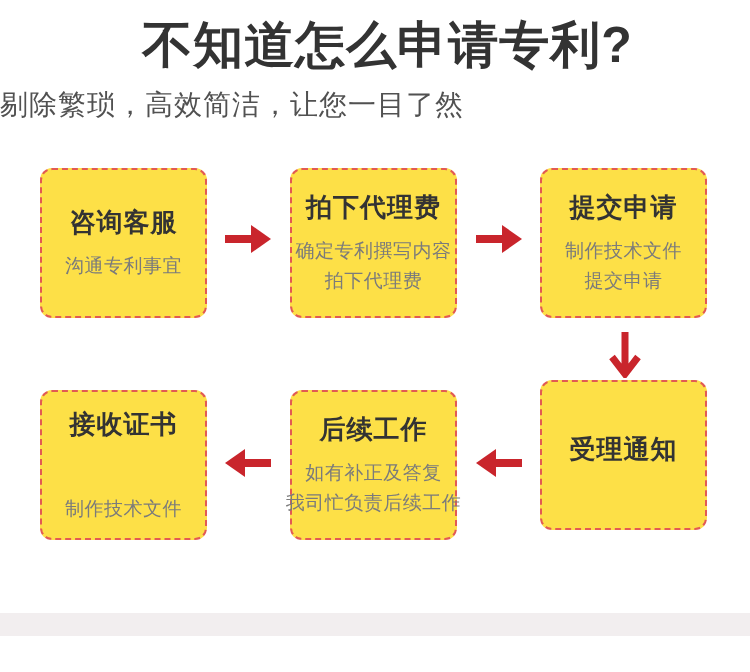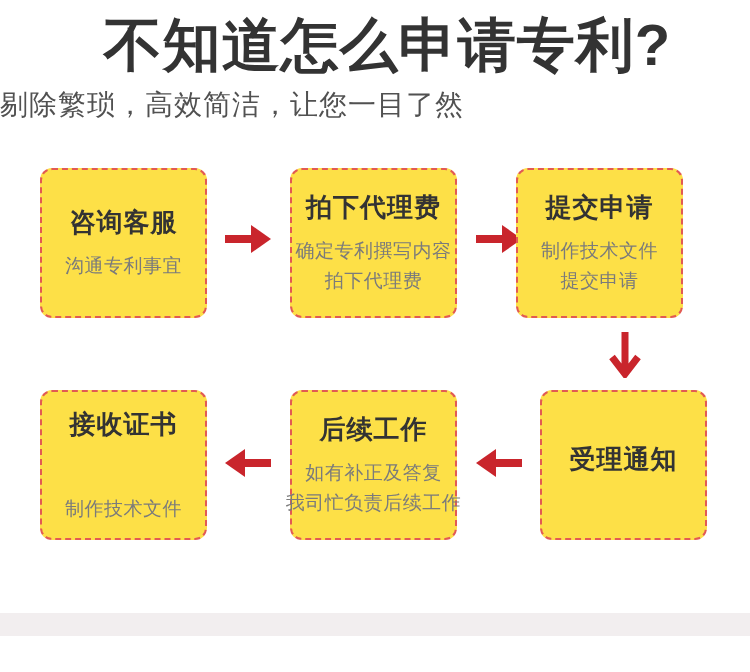--- a/index.html
+++ b/index.html
@@ -14,21 +14,21 @@
     height: 672px;
     background: #ffffff;
     overflow: hidden;
   }
   .main-title {
     position: absolute;
     top: 16px;
     left: 0;
     width: 750px;
     text-align: center;
-    font-size: 58px;
+    font-size: 50px;
     font-weight: 800;
     color: #333333;
     letter-spacing: 1px;
     line-height: 58px;
     padding-left: 25px;
   }
   .sub-title {
     position: absolute;
     top: 88px;
     left: 0;
@@ -61,22 +61,22 @@
   }
   .step-line {
     font-size: 19px;
     color: #7b7b7b;
     line-height: 30px;
     letter-spacing: 0.5px;
     white-space: nowrap;
   }
   .box-1 { left: 40px;  top: 168px; }
   .box-2 { left: 290px; top: 168px; }
-  .box-3 { left: 516px; top: 168px; }
-  .box-4 { left: 540px; top: 390px; }
+  .box-3 { left: 540px; top: 168px; }
+  .box-4 { left: 540px; top: 380px; }
   .box-5 { left: 290px; top: 390px; }
   .box-6 { left: 40px;  top: 390px; gap: 41px; }
   .arrow {
     position: absolute;
     display: block;
   }
   .arrow-r1 { left: 225px; top: 222px; }
   .arrow-r2 { left: 476px; top: 222px; }
   .arrow-d  { left: 607px; top: 331px; }
   .arrow-l1 { left: 476px; top: 446px; }

